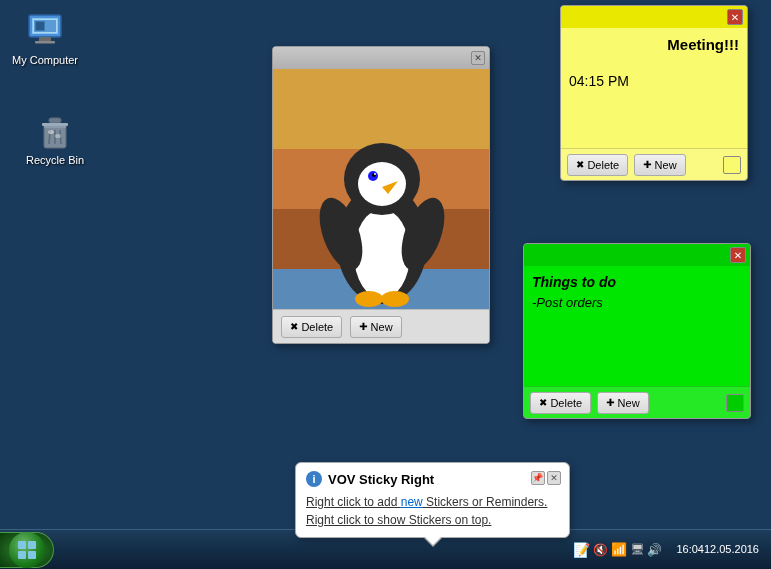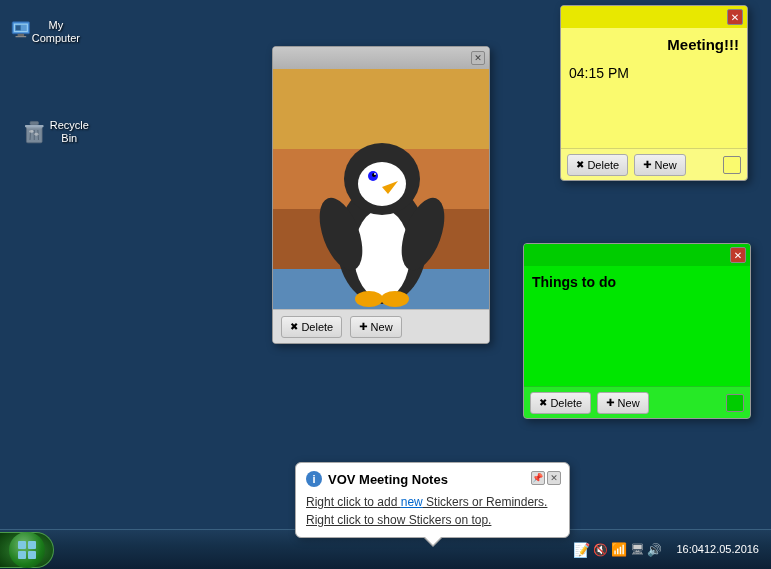--- a/index.html
+++ b/index.html
@@ -9,21 +9,21 @@
       background: #1a3a5c;
       font-family: 'Segoe UI', Tahoma, Arial, sans-serif;
       overflow: hidden;
       position: relative;
       user-select: none;
     }
 
     
     .desktop-icon {
       display: flex;
-      flex-direction: row;
+      flex-direction: column;
       align-items: center;
       width: 70px;
       position: absolute;
       cursor: pointer;
       color: white;
       text-align: center;
     }
     .desktop-icon .icon-img {
       width: 40px;
       height: 40px;
@@ -167,20 +167,21 @@
       left: 523px;
       top: 243px;
       width: 228px;
       background: #00e600;
     }
     .note-green .sticky-header {
       background: #00cc00;
     }
     .note-green .sticky-content {
       background: #00e600;
+      font-style: italic;
     }
 
     
     .taskbar {
       position: absolute;
       bottom: 0;
       left: 0;
       width: 771px;
       height: 40px;
       background: linear-gradient(to bottom, #1e3d5c 0%, #15304a 40%, #0d2035 100%);
@@ -412,59 +413,60 @@
   </div>
 </div>
 
 <div class="sticky-note note-yellow">
   <div class="sticky-header">
     <div class="close-btn">✕</div>
   </div>
   <div class="sticky-content">
     <div style="font-weight:bold;font-size:15px;text-align:right;">Meeting!!!</div>
     <div style="height:6px;"></div>
-    <div style="font-size:14px;">04:15 PM</div>
+    <div style="font-size:14px;margin-top:8px;">04:15 PM</div>
   </div>
   <div class="sticky-footer">
     <button class="btn-delete">
       <span class="btn-icon">✖</span>
       <span>Delete</span>
     </button>
     <button class="btn-new">
       <span class="btn-icon">✚</span>
       <span>New</span>
     </button>
     <div class="color-swatch" style="background:#fafa6e;"></div>
   </div>
 </div>
 
 <div class="sticky-note note-green">
   <div class="sticky-header">
     <div class="close-btn">✕</div>
   </div>
   <div class="sticky-content">
     <div style="font-weight:600;font-size:14px;">Things to do</div>
+    <div style="font-size:13px;">-Post orders</div>
   </div>
   <div class="sticky-footer">
     <button class="btn-delete">
       <span class="btn-icon">✖</span>
       <span>Delete</span>
     </button>
     <button class="btn-new">
       <span class="btn-icon">✚</span>
       <span>New</span>
     </button>
     <div class="color-swatch" style="background:#00cc00;"></div>
   </div>
 </div>
 
 <div class="tooltip-popup">
   <div class="tooltip-title">
     <div class="info-icon">i</div>
-    <span>VOV Meeting Notes</span>
+    <span>VOV Sticky Right</span>
   </div>
   <div class="tooltip-close-btns">
     <div class="tooltip-btn">📌</div>
     <div class="tooltip-btn">✕</div>
   </div>
   <div class="tooltip-body">
     <span>Right click to add </span><a href="#">new</a><span> Stickers or Reminders.</span><br>
     <span>Right click to show Stickers on top.</span>
   </div>
   <div class="tooltip-arrow-border"></div>

